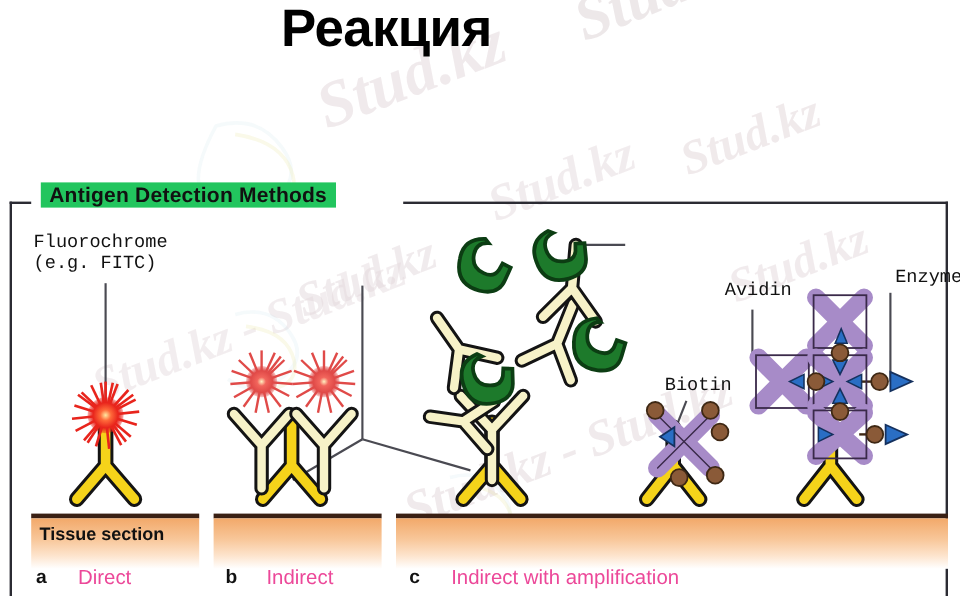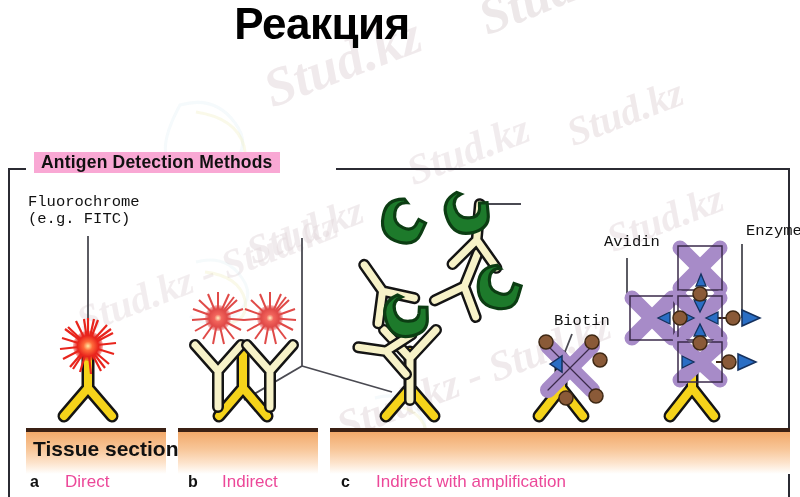--- a/index.html
+++ b/index.html
@@ -41,41 +41,41 @@
     border:2px solid #2b2b33; border-bottom:none;
     box-sizing:border-box;
   }
   .frame-gap{
     position:absolute; left:26px; top:158px;
     height:22px; background:#fff;
   }
   .panel-title{
     position:absolute; left:34px; top:152px;
     font-size:17.5px; font-weight:bold; color:#111;
-    letter-spacing:.2px; background:#f9a8d4; padding:0 7px;
+    letter-spacing:.2px; background:#22c55e; padding:0 7px;
     font-family:"Liberation Sans", sans-serif;
   }
 
   
   .lbl{
     position:absolute; color:#111; font-size:15.5px;
     line-height:1.12; font-family:Liberation Mono, monospace;
     white-space:pre-line;
   }
 
   
   .tissue{
     position:absolute; height:42px;
     background:linear-gradient(to bottom,#f2a96a 0%, #f8c79a 42%, #fde4cd 74%, #ffffff 100%);
   }
   .tissue-top{
     position:absolute; height:4px; background:#3a2014;
   }
   .tissue-label{
-    position:absolute; font-size:21px; font-weight:bold; color:#111;
+    position:absolute; font-size:15px; font-weight:bold; color:#111;
     font-family:"Liberation Sans", sans-serif;
   }
 
   
   .cap-letter{
     position:absolute; font-size:16px; font-weight:bold; color:#111;
   }
   .cap-text{
     position:absolute; font-size:17px; color:#ec4899;
   }

